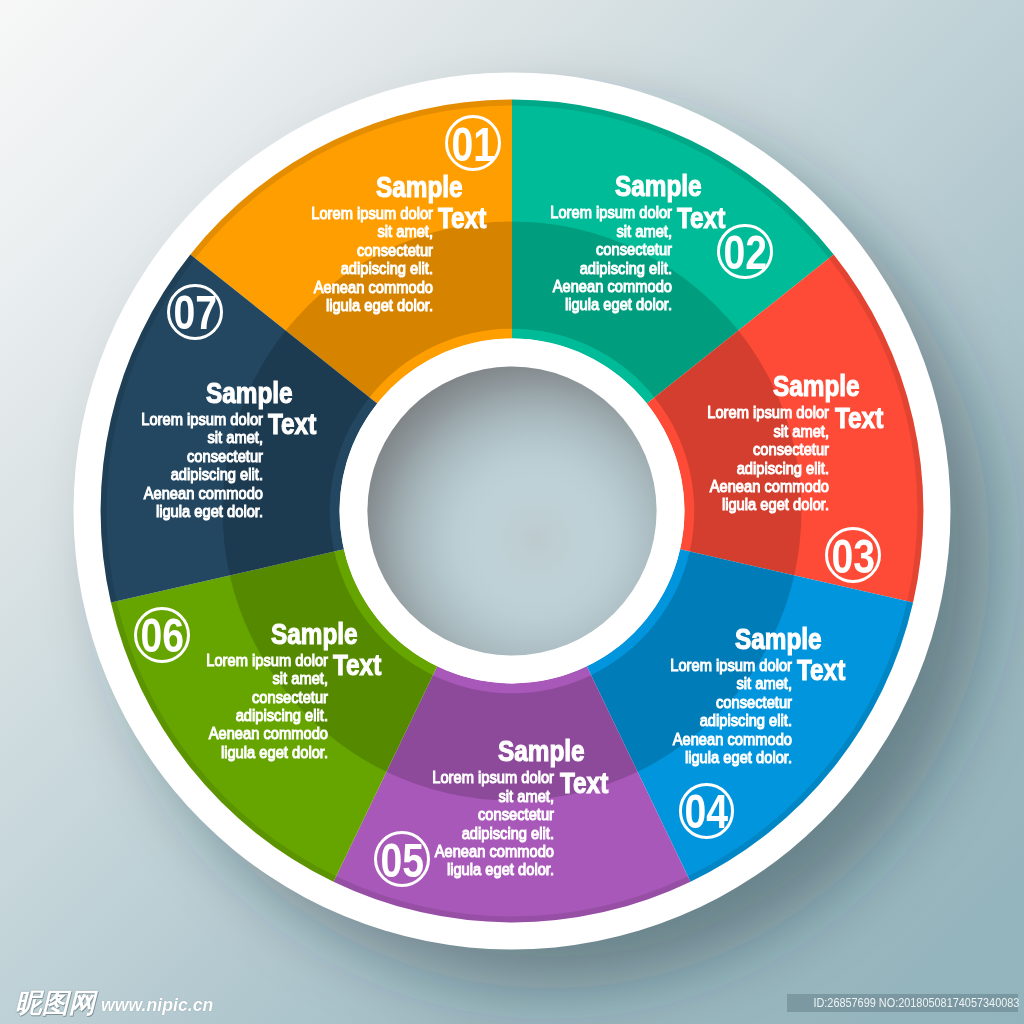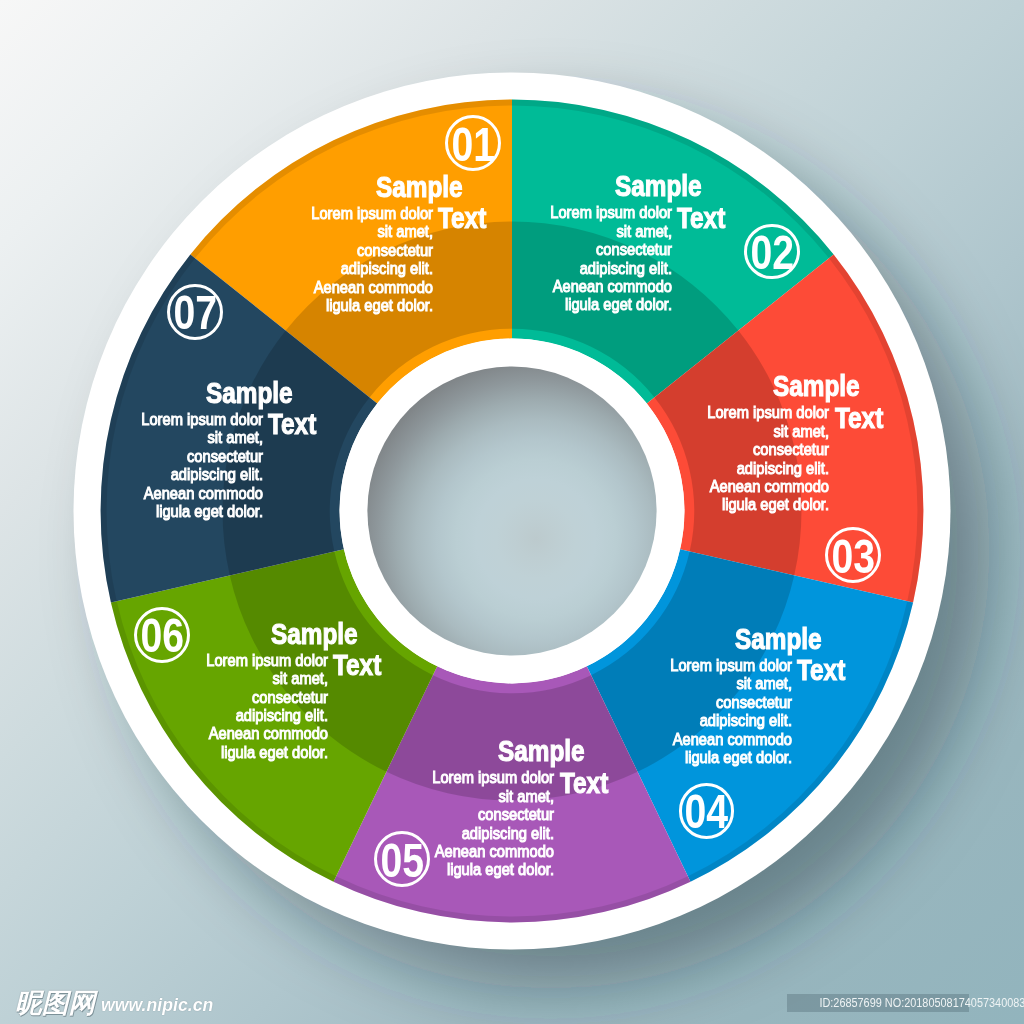--- a/index.html
+++ b/index.html
@@ -24,23 +24,23 @@
   -webkit-text-stroke:1.05px #ffffff;paint-order:stroke fill;}
 .bodytext div{white-space:nowrap;}
 .wm{position:absolute;left:15px;top:991px;}
 .wm-logo{position:absolute;left:0px;top:-1px;font-size:26.8px;font-weight:700;color:#fff;
   font-style:italic;line-height:26.8px;letter-spacing:0px;white-space:nowrap;
   text-shadow:0 0 1px rgba(90,110,118,0.85),0.6px 0.6px 0 rgba(90,110,118,0.6);}
 .wm-site{position:absolute;left:86px;top:4px;font-size:19px;font-weight:700;color:#fff;
   font-style:italic;line-height:19px;white-space:nowrap;
   transform-origin:0 0;transform:scaleX(0.93);
   text-shadow:0 0 1px rgba(90,110,118,0.7);}
-.idbar{position:absolute;left:787px;top:994.4px;width:182px;height:17.4px;
+.idbar{position:absolute;left:787px;top:994.4px;width:231px;height:17.4px;
   background:rgba(22,42,48,0.20);color:#eef3f4;box-sizing:border-box;
-  font-size:13.7px;line-height:17.4px;text-align:center;white-space:nowrap;padding-left:6px;}
+  font-size:13.7px;line-height:17.4px;text-align:center;white-space:nowrap;}
 .idbar-text{display:inline-block;transform:scaleX(0.796);transform-origin:50% 50%;}
 </style>
 </head>
 <body>
 
 <div class="stage">
 <div class="bg"></div>
 <svg class="wheel" viewBox="0 0 1024 1024" width="1024" height="1024">
 <defs>
 <radialGradient id="holeGrad" gradientUnits="userSpaceOnUse" cx="536" cy="539" r="181">
@@ -95,21 +95,21 @@
         <path d="M110.91 602.55A411.4 411.4 0 0 1 190.35 254.50L377.21 403.51A172.4 172.4 0 0 0 343.92 549.36Z" fill="#234760"></path>
         <path d="M110.91 602.55A411.4 411.4 0 0 1 190.35 254.50L195.05 258.24A405.4 405.4 0 0 0 116.76 601.21Z" fill="#000" fill-opacity="0.10"></path>
         <path d="M229.76 575.42A289.5 289.5 0 0 1 285.66 330.50L369.55 397.40A182.2 182.2 0 0 0 334.37 551.54Z" fill="#000" fill-opacity="0.16"></path>
       </g>
 <circle cx="512.0" cy="511.0" r="172.4" fill="#ffffff"></circle>
 <circle cx="512.0" cy="511.0" r="144.6" fill="url(#holeGrad)"></circle>
 </svg>
 <div class="numbadge" style="left:445.45px;top:115.33px;width:55.8px;height:55.8px">
       <span>01</span>
     </div>
-<div class="numbadge" style="left:744px;top:223.58px;width:55.8px;height:55.8px">
+<div class="numbadge" style="left:717px;top:223.58px;width:55.8px;height:55.8px">
       <span>02</span>
     </div>
 <div class="numbadge" style="left:825px;top:527.25px;width:55.8px;height:55.8px">
       <span>03</span>
     </div>
 <div class="numbadge" style="left:678.50px;top:783px;width:55.8px;height:55.8px">
       <span>04</span>
     </div>
 <div class="numbadge" style="left:374px;top:831.22px;width:55.8px;height:55.8px">
       <span>05</span>

